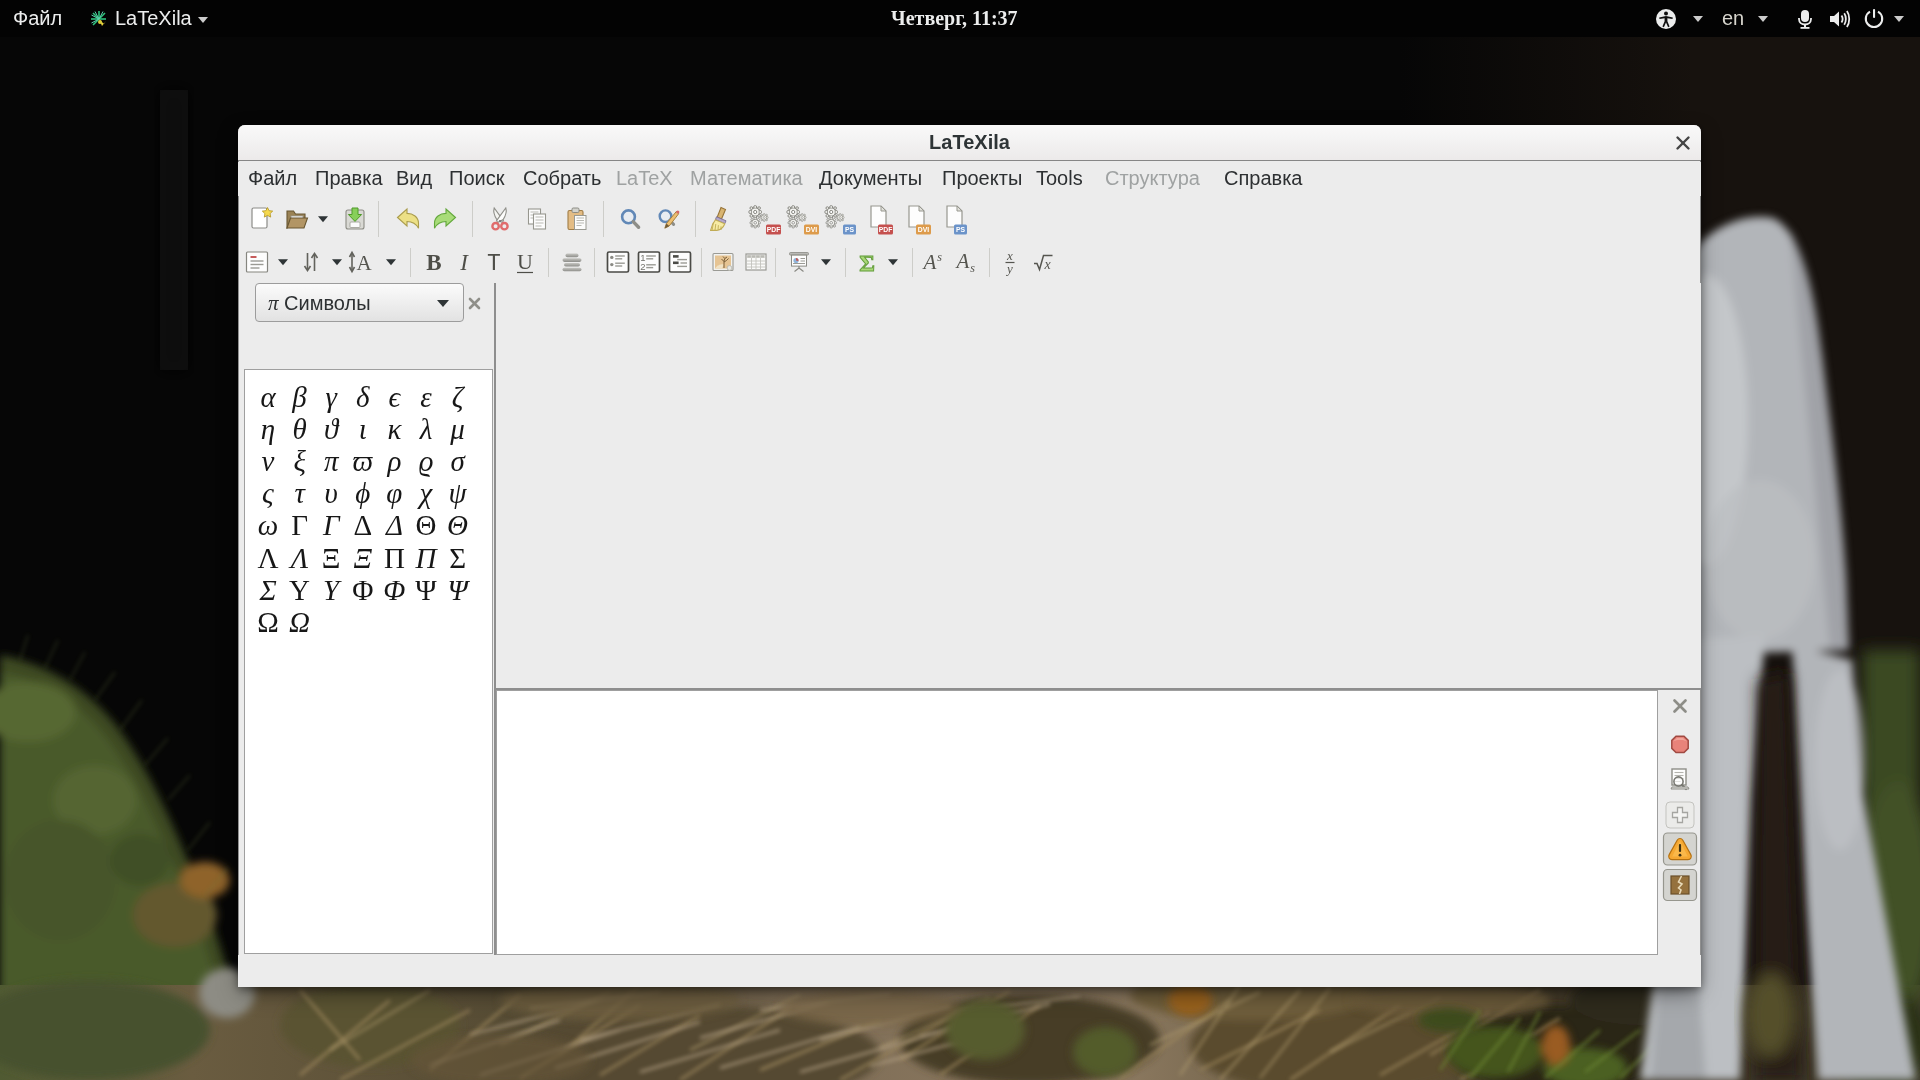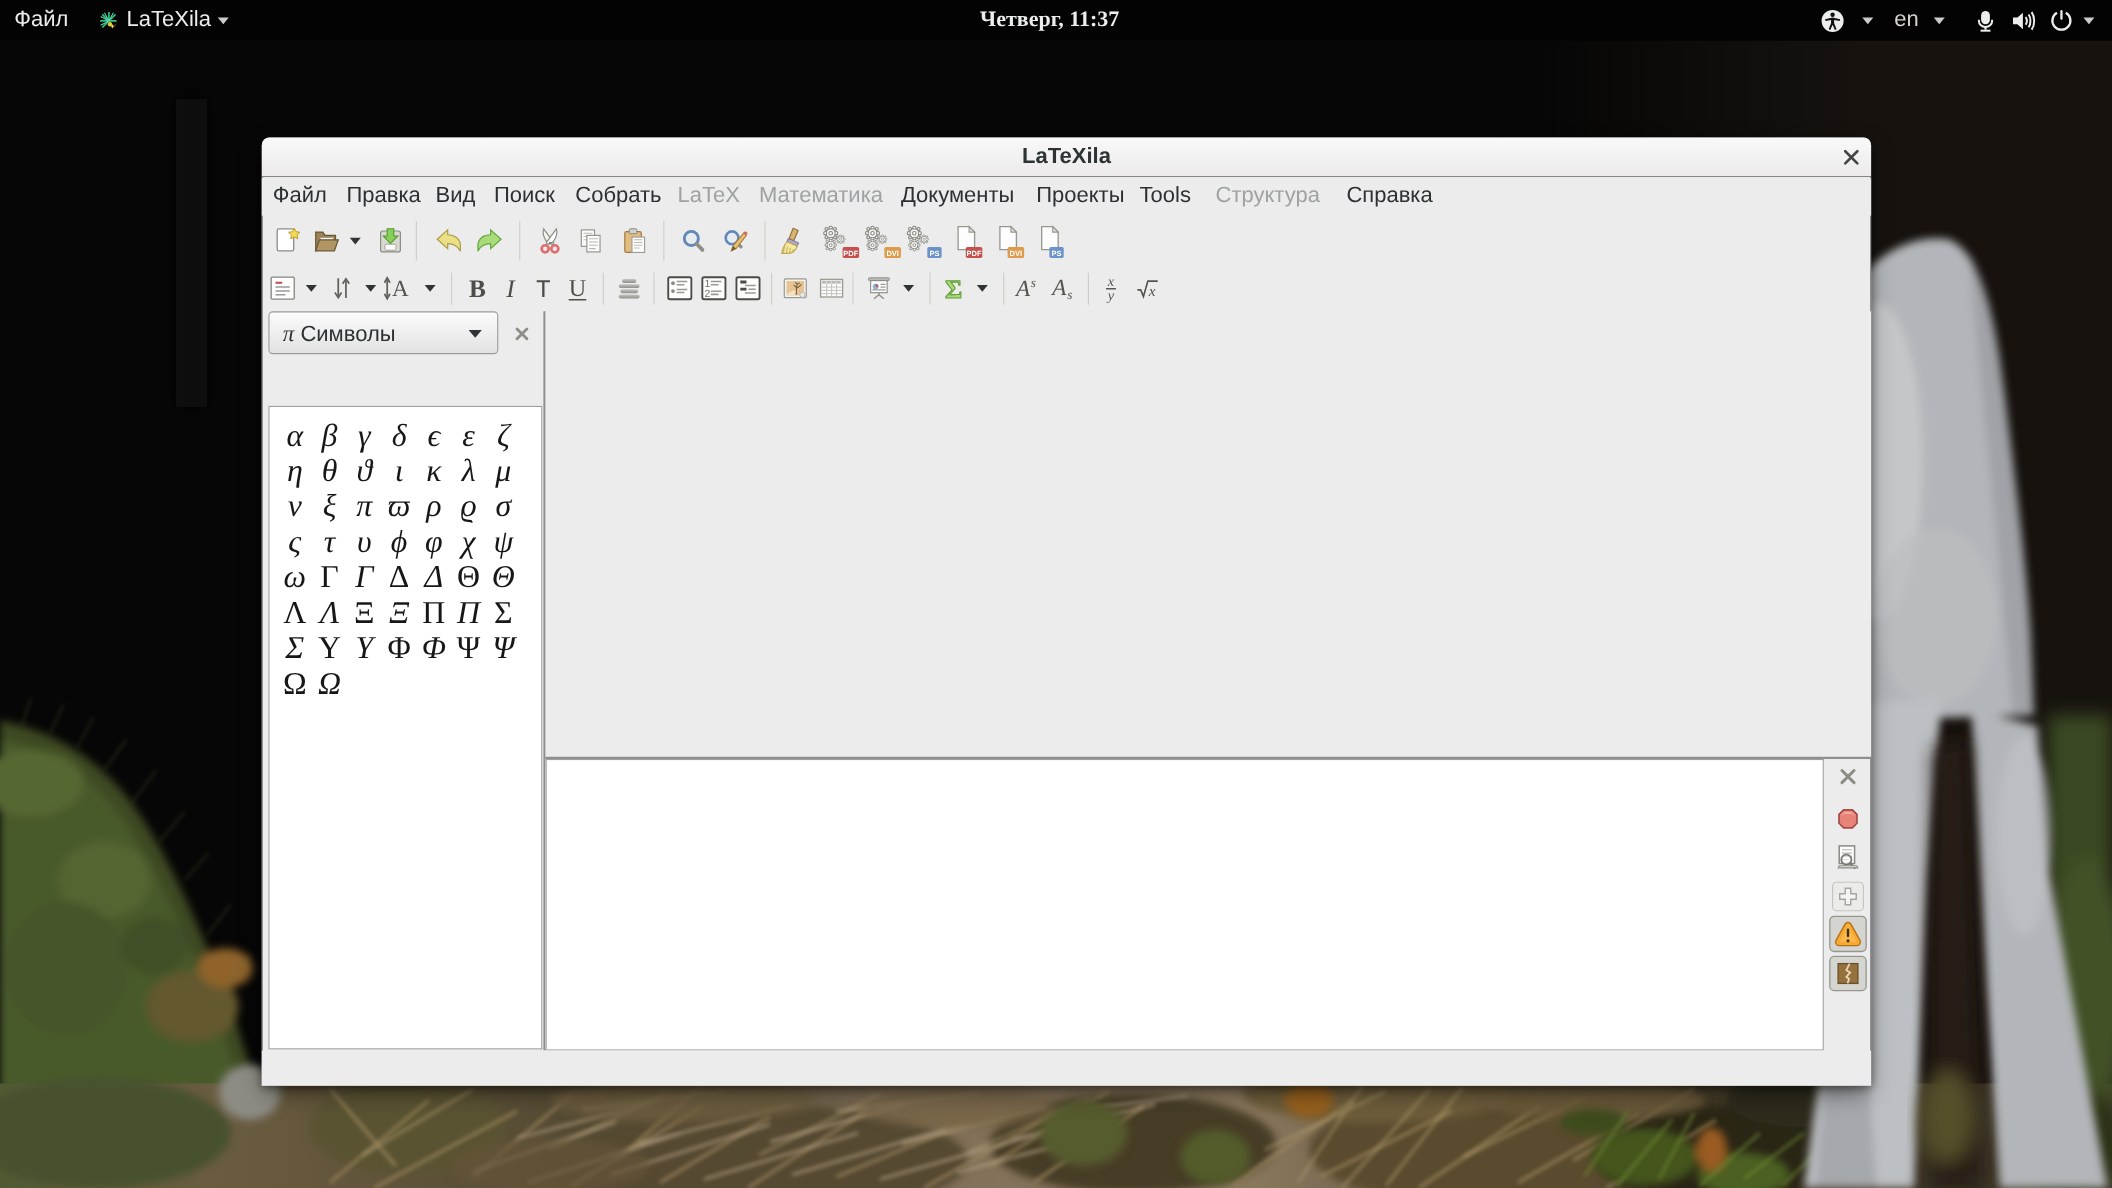--- a/index.html
+++ b/index.html
@@ -11,21 +11,21 @@
 #win { position:absolute; left:238px; top:125px; width:1463px; height:862px; background:#ececec; border-radius:7px 7px 0 0; box-shadow:0 8px 22px -4px rgba(0,0,0,0.55), 0 2px 8px rgba(0,0,0,0.38); outline:1px solid #8f8f8f; outline-offset:-1px; }
 #titlebar { position:absolute; left:0; top:0; width:100%; height:36px; background:linear-gradient(#f9f9f9,#eceaea); border-bottom:1px solid #868686; border-radius:7px 7px 0 0; }
 #titlebar .t { position:absolute; left:0; right:0; top:0; height:36px; line-height:34px; text-align:center; font-weight:bold; font-size:20px; color:#2e3436; }
 #menubar { position:absolute; left:0; top:37px; width:100%; height:34px; background:#ececec; }
 #menubar span { position:absolute; top:0; height:34px; line-height:33px; font-size:20px; color:#2d3032; }
 #menubar span.dim { color:#9fa2a2; }
 .tb { position:absolute; left:0; width:100%; }
 #toolbar1 { top:71px; height:46px; }
 #toolbar2 { top:117px; height:41px; }
 #sidepanel { position:absolute; left:5px; top:158px; width:251px; height:672px; }
-.combo { position:absolute; background:linear-gradient(#fbfbfb,#e2e2e2); border:1px solid #9c9c9c; border-radius:4px; font-size:20px; color:#2d3032; }
+.combo { position:absolute; background:linear-gradient(#fbfbfb,#e2e2e2); border:1px solid #9c9c9c; border-radius:4px; font-size:20px; color:#2d3032;margin-left:11px; }
 .combo .pi { font-family:"Liberation Serif", serif; font-style:italic; font-size:21px; }
 .combo .arr { position:absolute; width:0; height:0; border-left:6px solid transparent; border-right:6px solid transparent; border-top:7px solid #2e3436; top:16px; }
 #symbols { position:absolute; left:1px; top:86px; width:249px; height:585px; background:#fff; border:1px solid #9f9f9f; font-family:"Liberation Serif", serif; }
 #symbols span { position:absolute; transform:translate(-50%,-50%); font-size:29px; color:#171717; font-style:italic; }
 #symbols span.up { font-style:normal; }
 #psep { position:absolute; left:256px; top:158px; width:2px; height:672px; background:#8e8e8e; }
 #editor { position:absolute; left:258px; top:158px; width:1205px; height:405px; background:#ececec; }
 #hsep { position:absolute; left:258px; top:563px; width:1205px; height:2px; background:#8e8e8e; }
 #buildwhite { position:absolute; left:258px; top:565px; width:1162px; height:265px; background:#fff; border:1px solid #9f9f9f; }
 #vtb { position:absolute; left:1420px; top:565px; width:43px; height:265px; }

